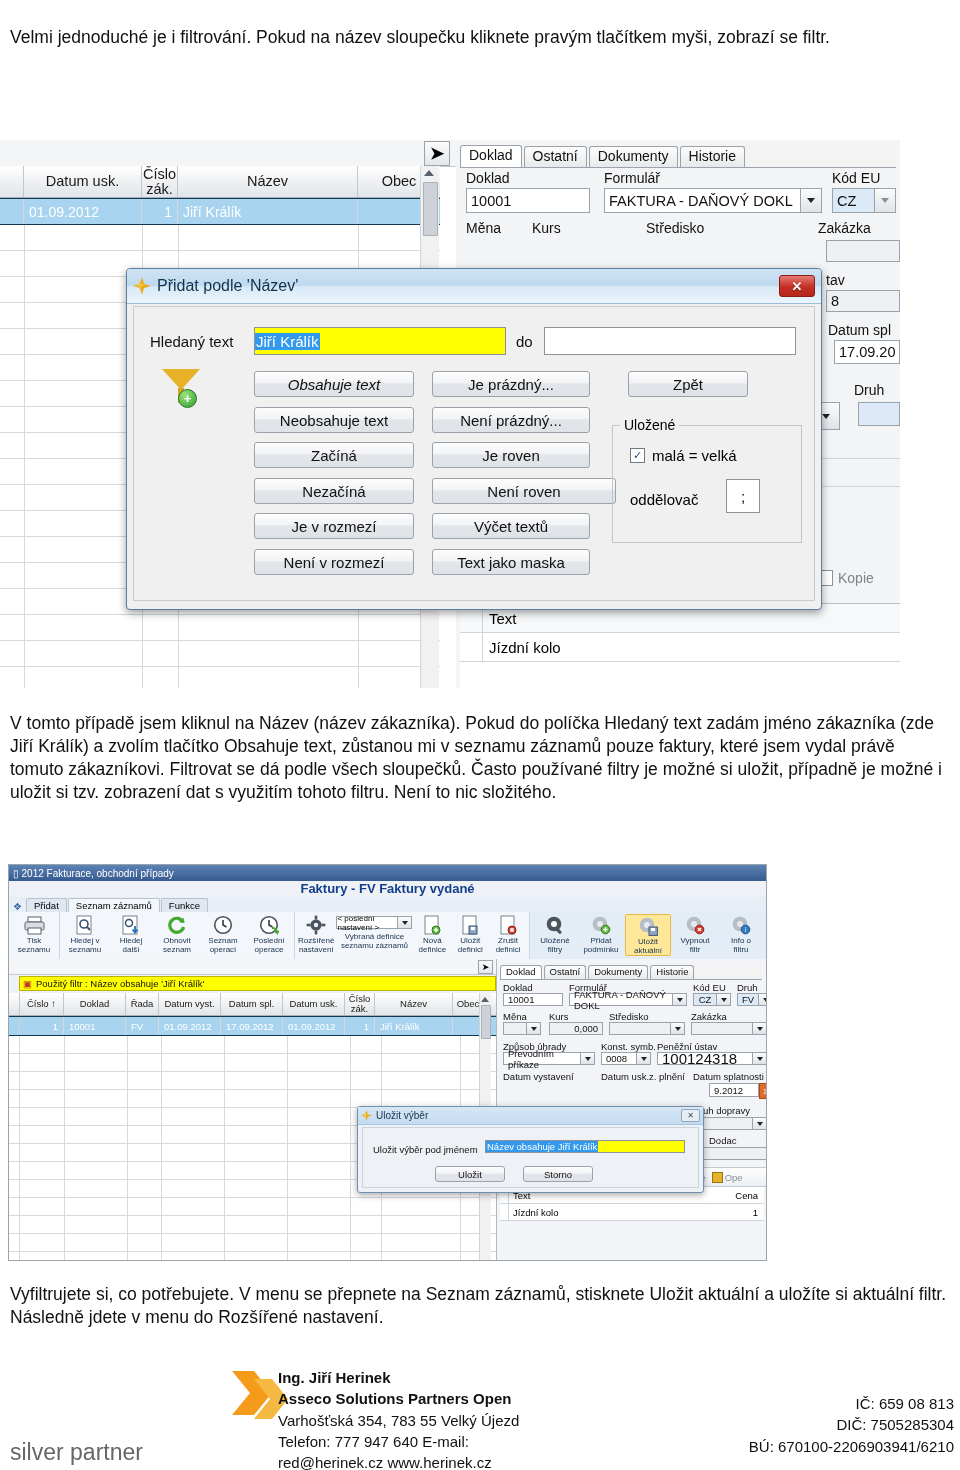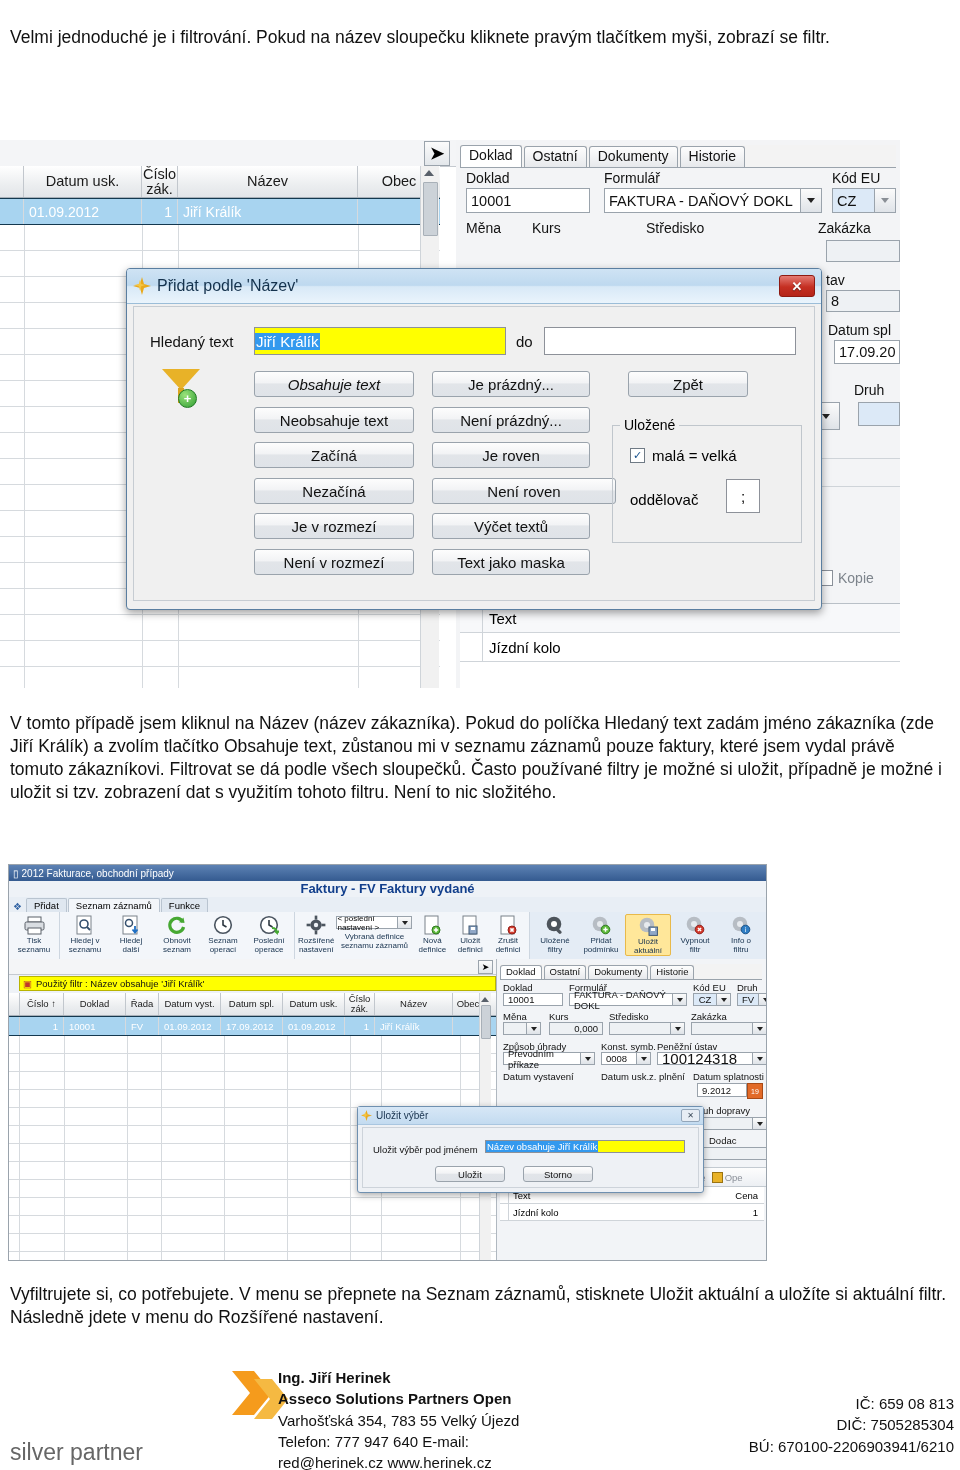--- a/index.html
+++ b/index.html
@@ -979,21 +979,21 @@
       <div class="combo" style="position:absolute;left:160px;top:93px;width:110px;height:13px;">
         <div class="fld" style="flex:1;font-size:15px;">100124318</div>
         <div class="combobtn" style="width:13px;flex:0 0 13px;">
             <i class="caret" style="border-left-width:3px;border-right-width:3px;border-top-width:4px;"></i>
           </div>
       </div>
 
       <div class="tinytxt" style="position:absolute;left:6px;top:112px;">Datum vystavení</div>
       <div class="tinytxt" style="position:absolute;left:104px;top:112px;">Datum usk.z. plnění</div>
       <div class="tinytxt" style="position:absolute;left:196px;top:112px;">Datum splatnosti</div>
-      <div style="position:absolute;left:200px;top:124px;display:flex;">
+      <div style="position:absolute;left:212px;top:124px;display:flex;">
         <div class="fld" style="width:50px;height:14px;font-size:9.5px;">9.2012</div>
         <div style="width:14px;height:14px;background:#e26a28;border:1px solid #a84a17;color:#fff;font-size:7px;display:flex;align-items:center;justify-content:center;">19</div>
       </div>
 
       <div class="tinytxt" style="position:absolute;left:196px;top:146px;">Druh dopravy</div>
       <div class="combo" style="position:absolute;left:196px;top:158px;width:74px;height:13px;">
         <div class="fld ro" style="flex:1;"></div>
         <div class="combobtn" style="width:13px;flex:0 0 13px;">
             <i class="caret" style="border-left-width:3px;border-right-width:3px;border-top-width:4px;"></i>
           </div>

